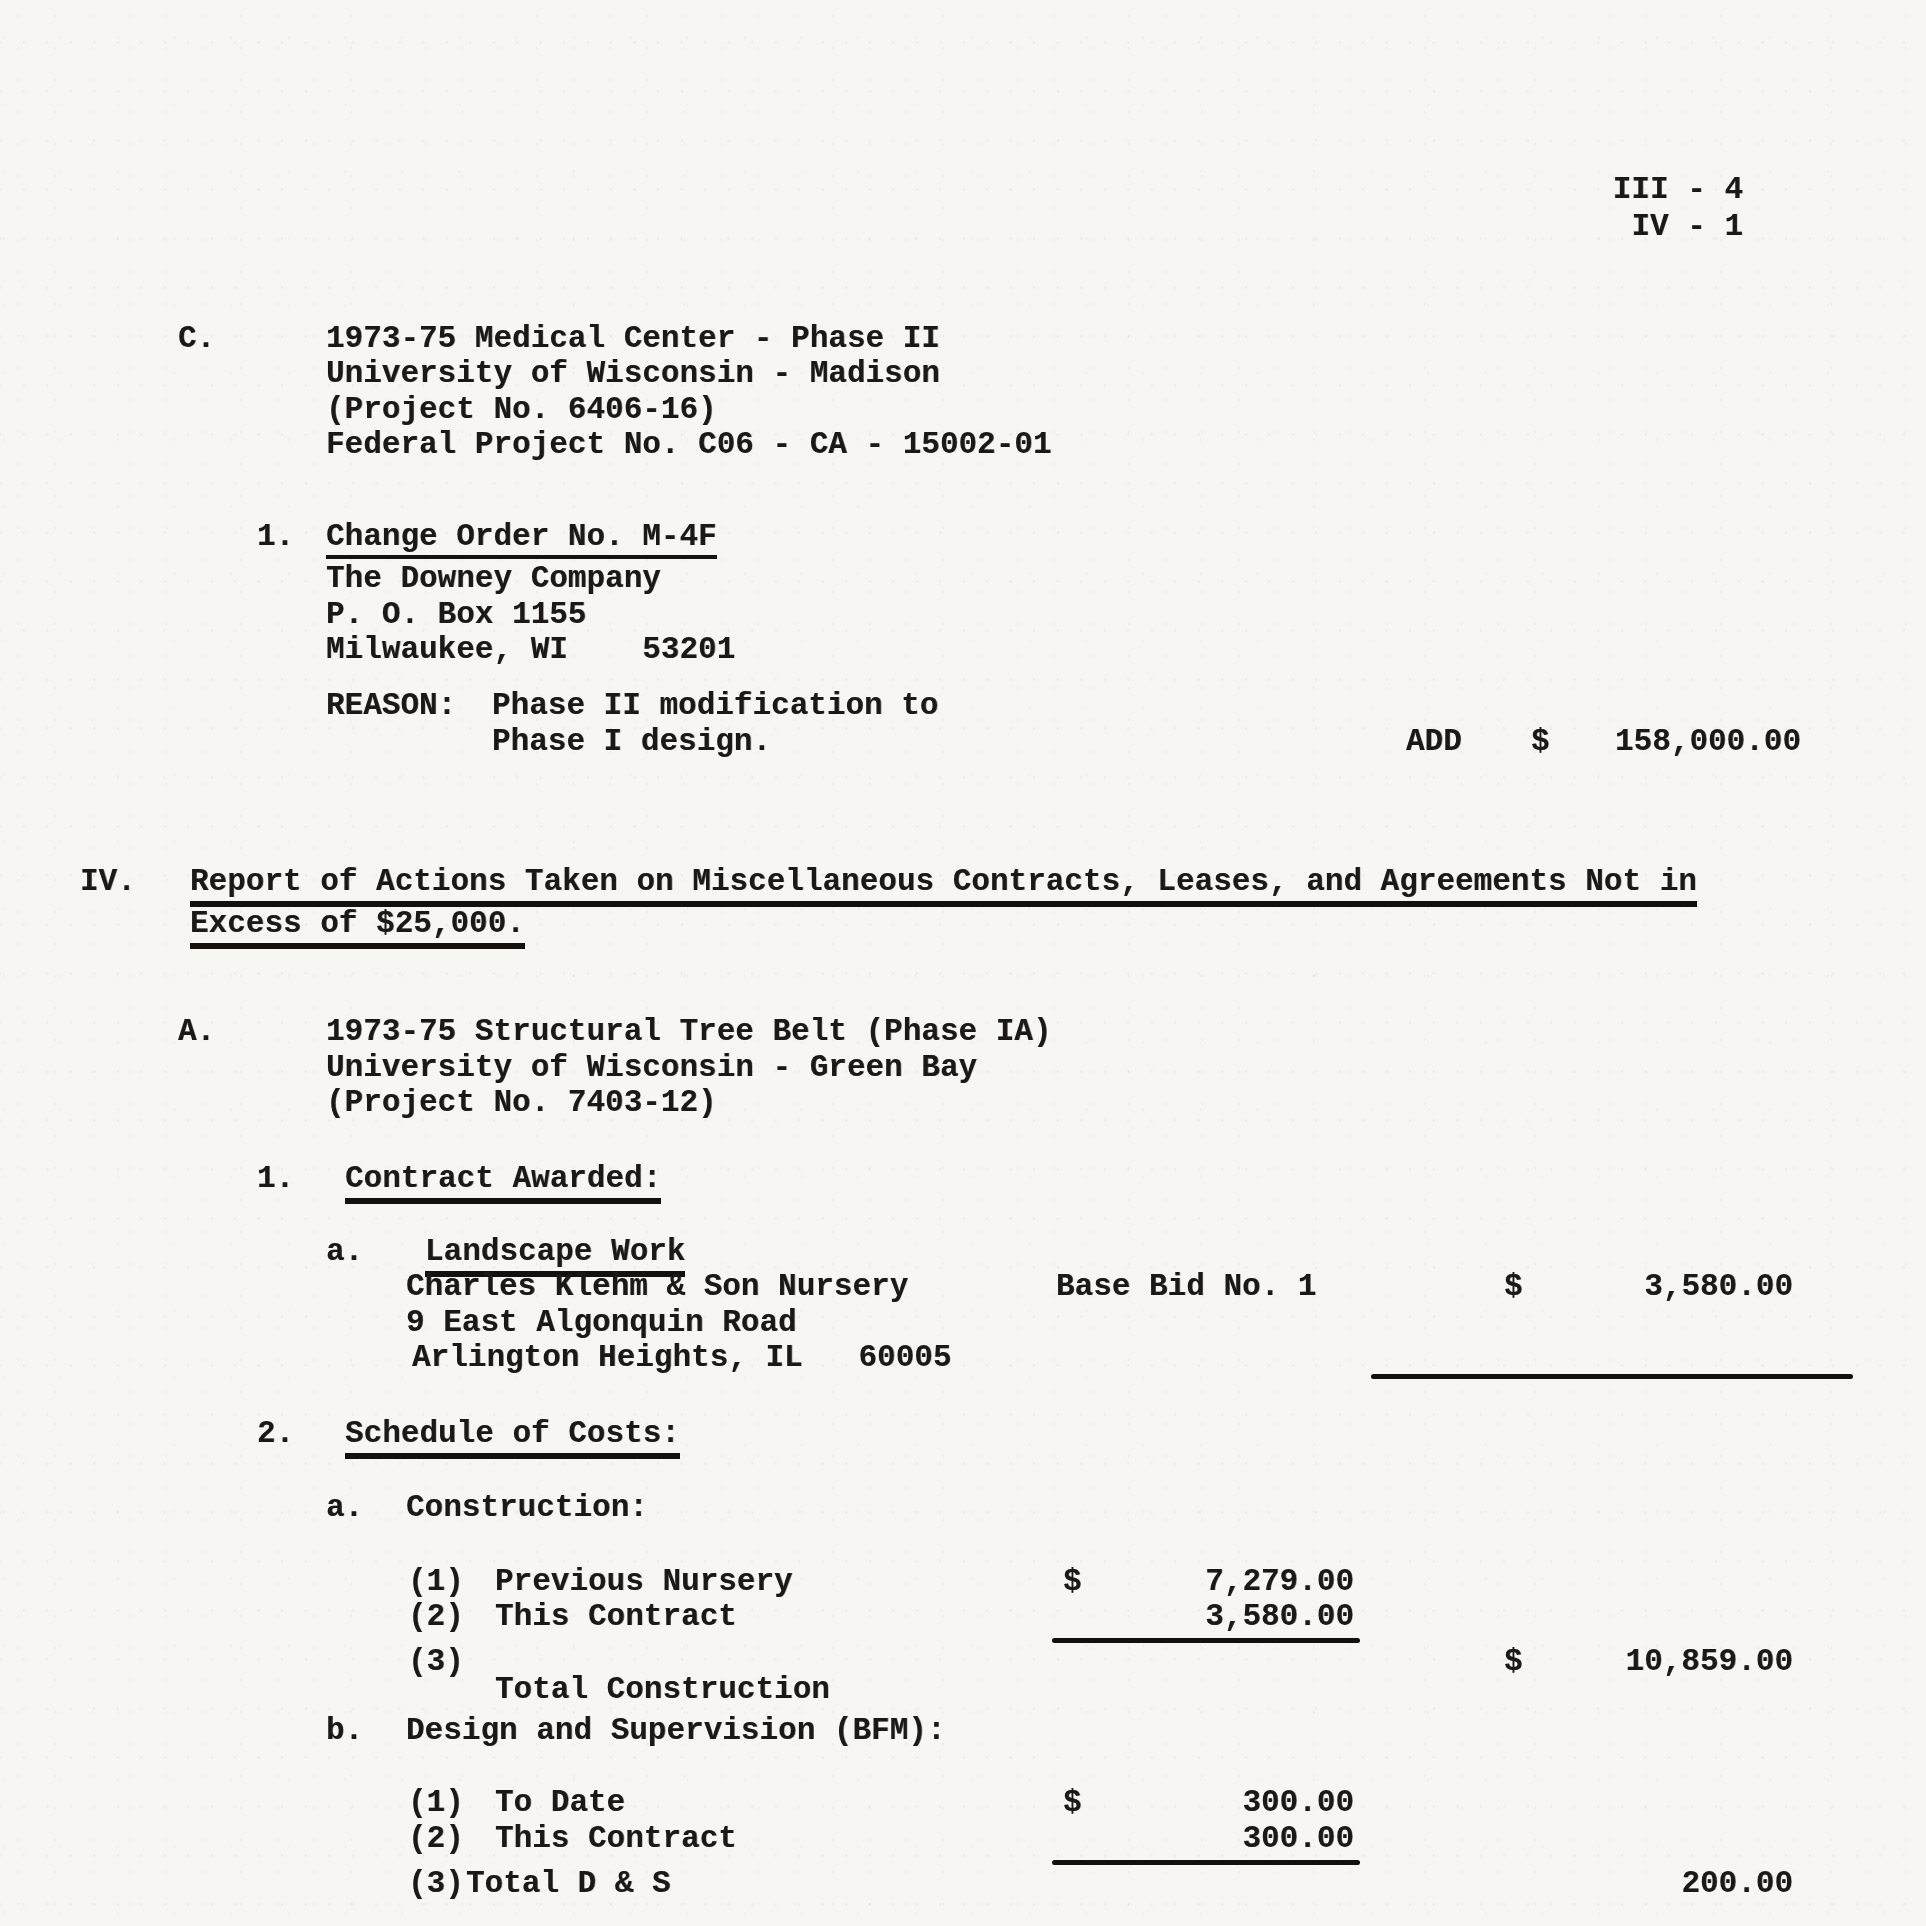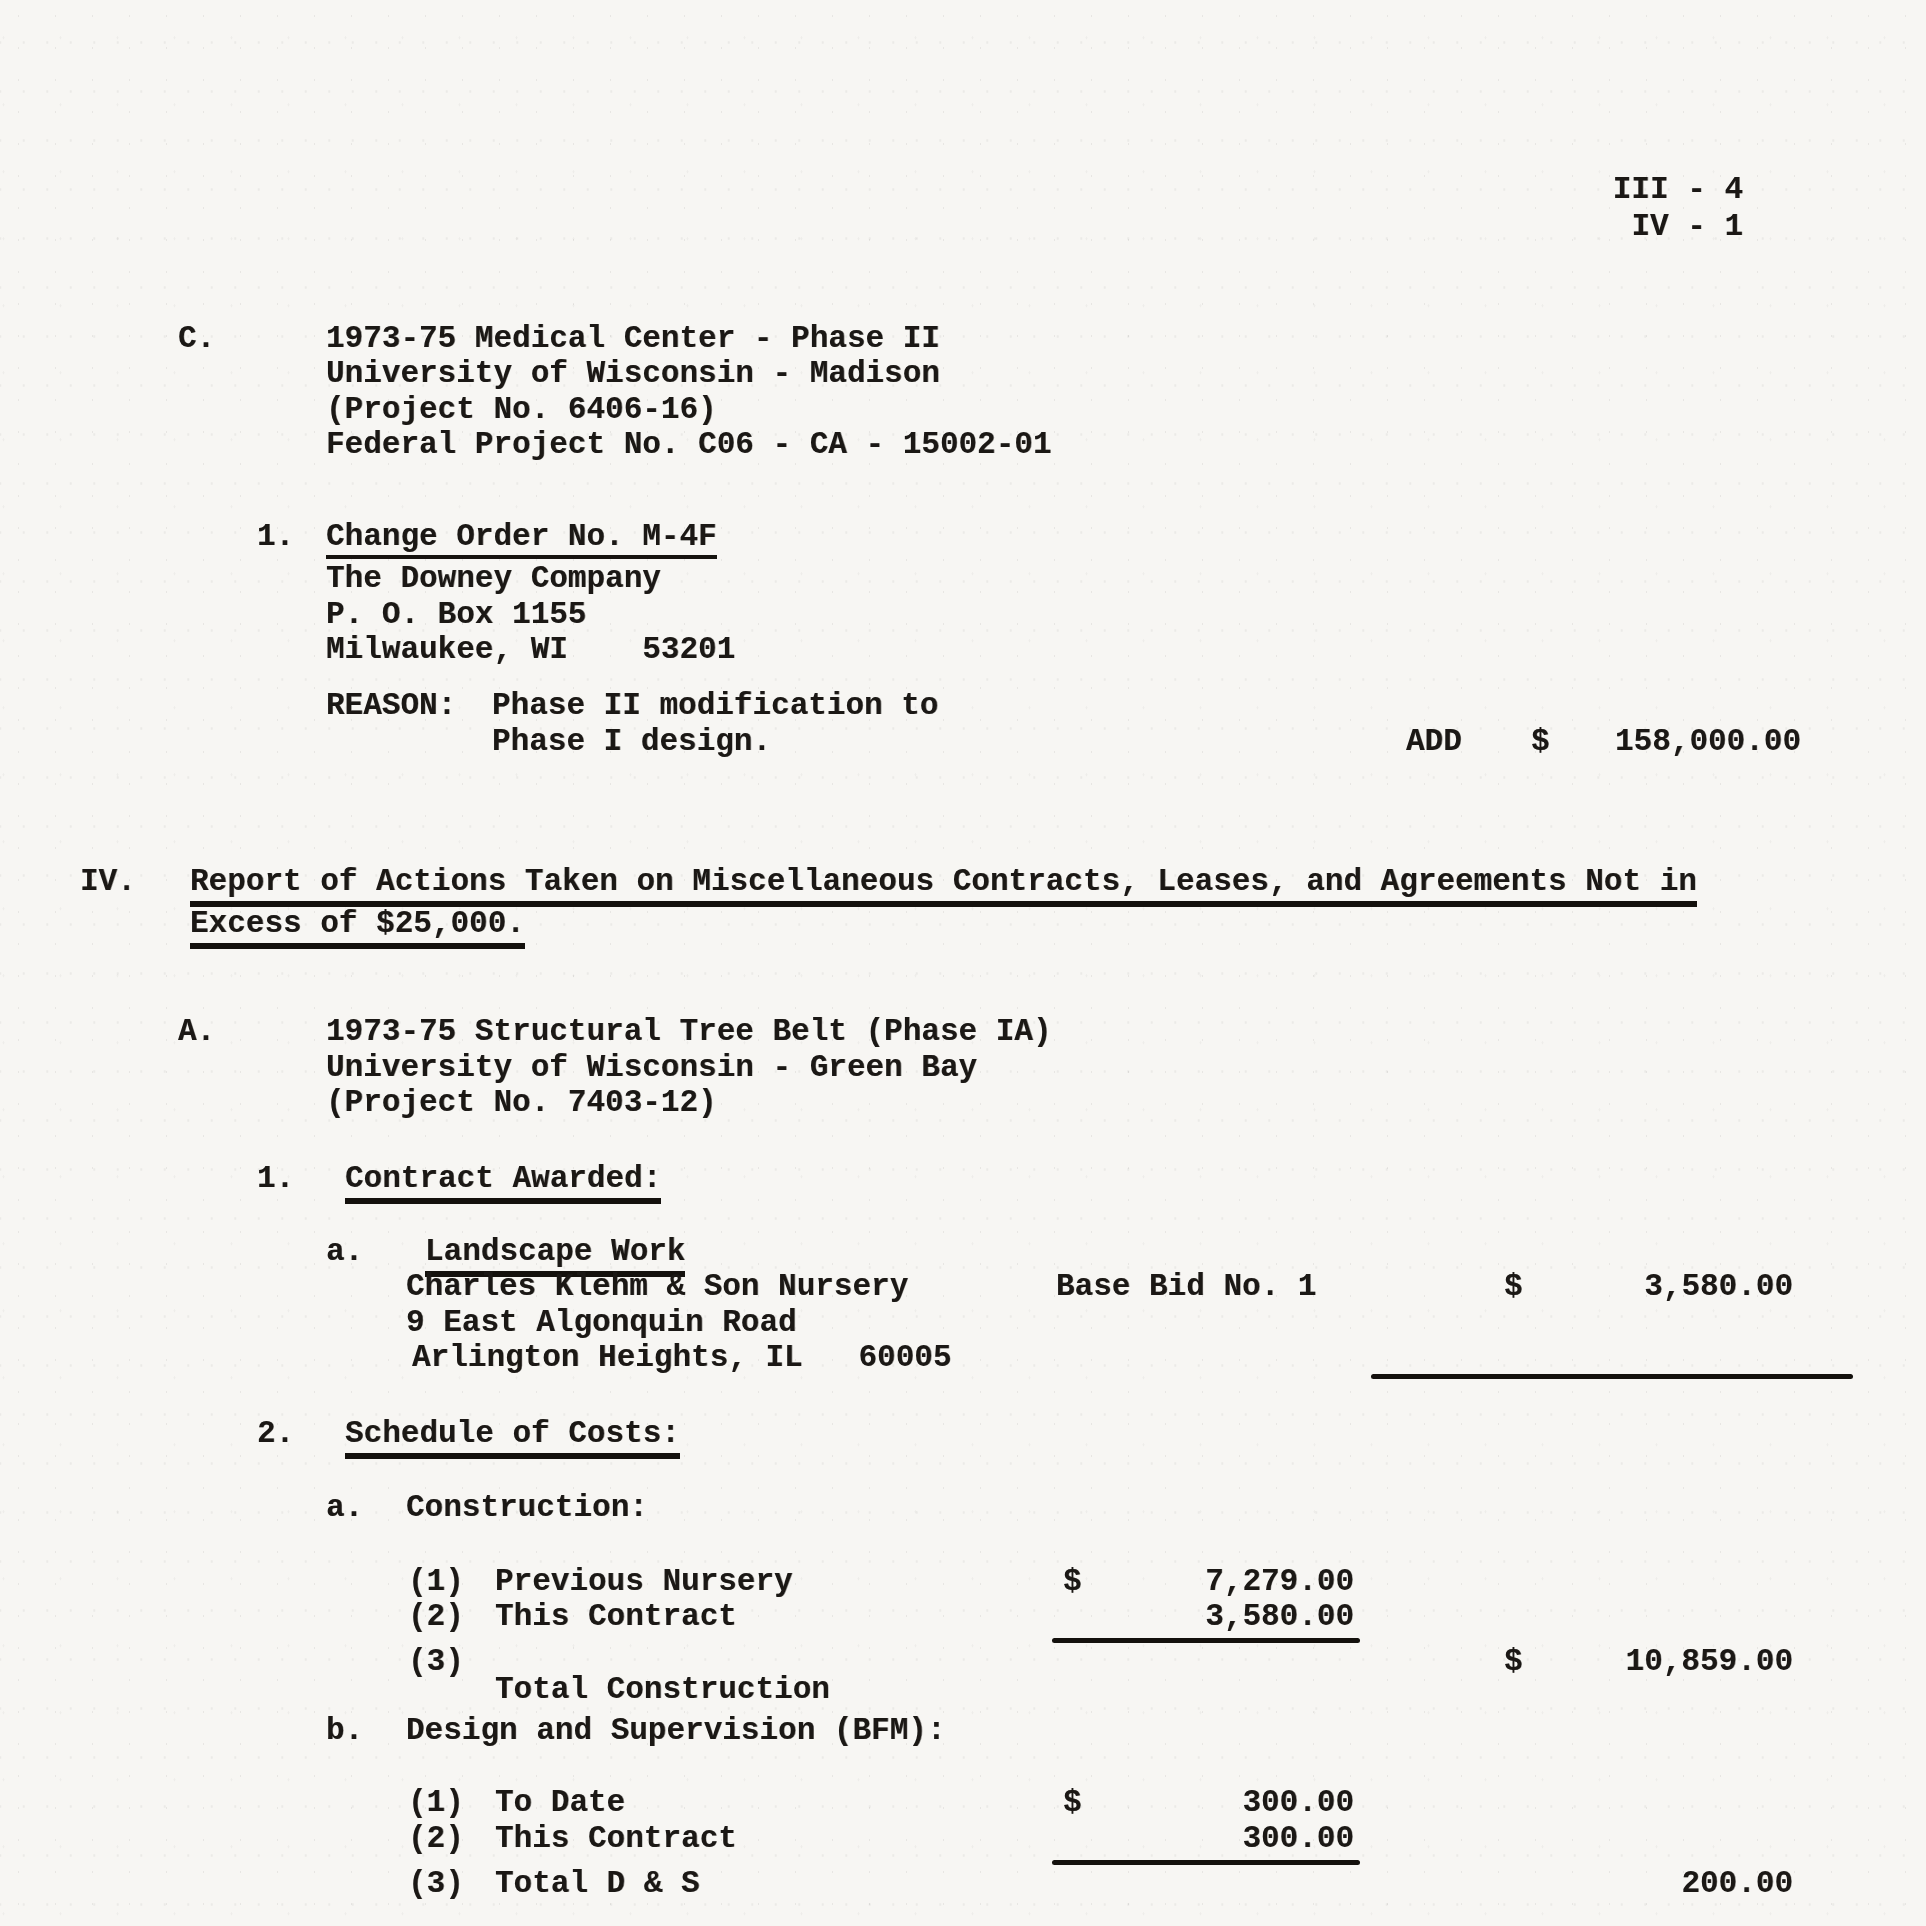--- a/index.html
+++ b/index.html
@@ -106,15 +106,15 @@
 <div class="line" style="left:495px;top:1787px;">To Date</div>
 <div class="line" style="left:1063px;top:1787px;">$</div>
 <div class="line amt" style="left:1079px;top:1787px;width:275px;">300.00</div>
 
 <div class="line" style="left:408px;top:1823px;">(2)</div>
 <div class="line" style="left:495px;top:1823px;">This Contract</div>
 <div class="line amt" style="left:1079px;top:1823px;width:275px;">300.00</div>
 <div class="rule" style="left:1052px;top:1860px;width:308px;"></div>
 
 <div class="line" style="left:408px;top:1868px;">(3)</div>
-<div class="line" style="left:495px;top:1868px;">Total D &amp; S</div>
+<div class="line" style="left:466px;top:1868px;">Total D &amp; S</div>
 <div class="line amt" style="left:1543px;top:1868px;width:250px;">200.00</div>
 
 
 </body></html>

